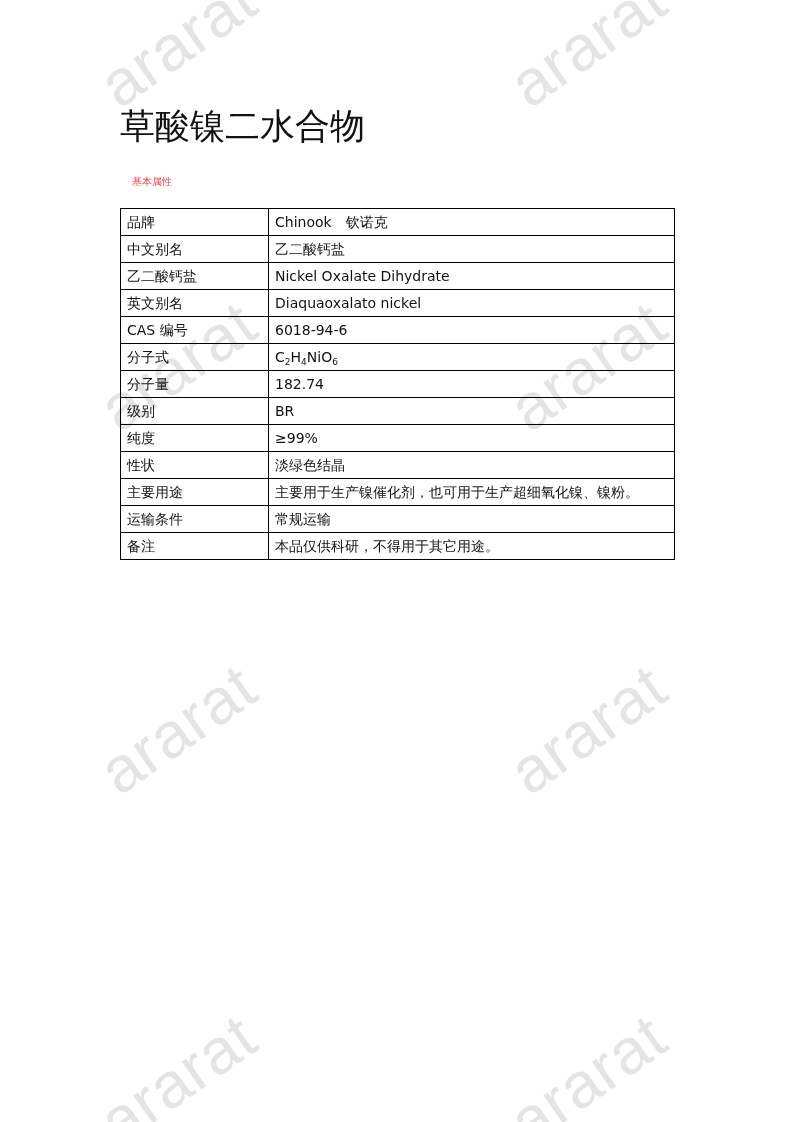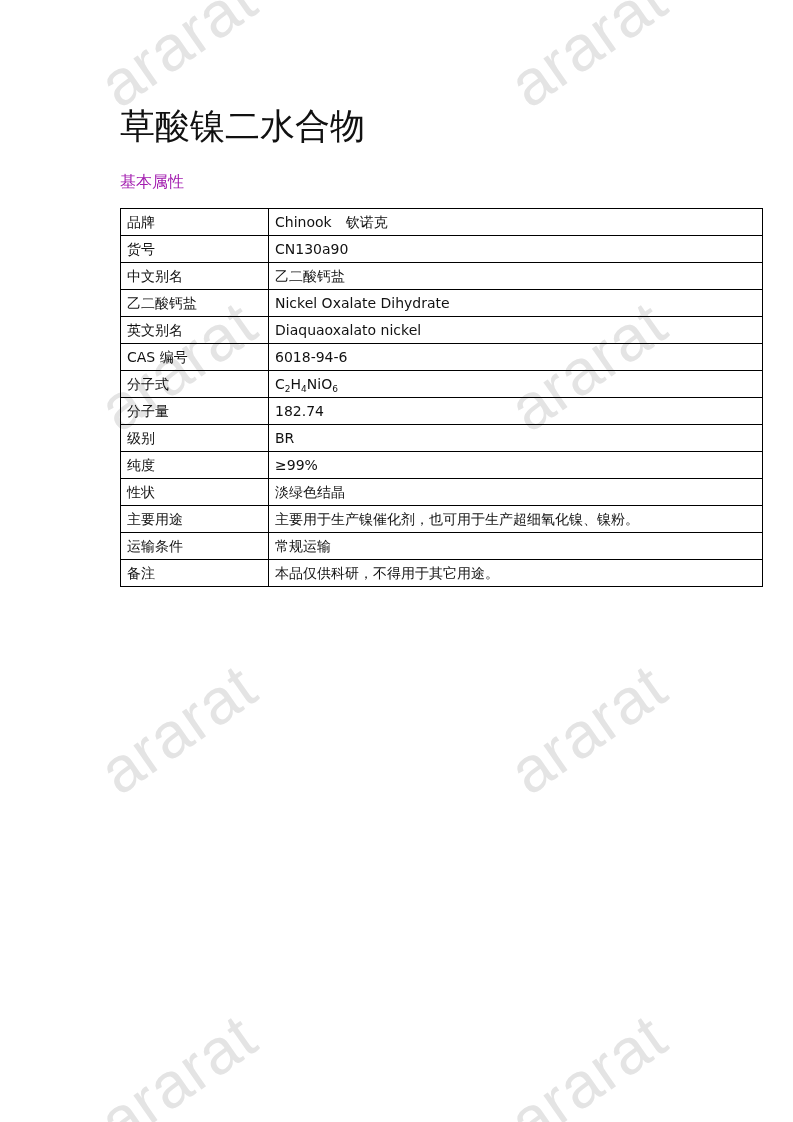--- a/index.html
+++ b/index.html
@@ -41,30 +41,30 @@
       margin: 0;
       font-size: 35px;
       font-weight: normal;
       line-height: 44px;
       color: #111111;
       letter-spacing: 0px;
     }
     .subtitle {
       position: absolute;
       top: 172px;
-      left: 0;
-      font-size: 16px;
+      left: 12px;
+      font-size: 10px;
       line-height: 20px;
-      color: #a21caf;
+      color: #ef4444;
     }
     table.props {
       position: absolute;
       top: 208px;
       left: 0;
-      width: 643px;
+      width: 555px;
       border-collapse: collapse;
       table-layout: fixed;
       background: transparent;
     }
     table.props td {
       border: 1px solid #000000;
       height: 26px;
       padding: 0 0 0 6px;
       font-size: 14px;
       line-height: 26px;
@@ -95,24 +95,20 @@
 
 <div class="content">
   <h1 class="title">草酸镍二水合物</h1>
   <div class="subtitle">基本属性</div>
 
   <table class="props">
     <tbody>
       <tr>
         <td class="k">品牌</td>
         <td>Chinook　钦诺克</td>
-      </tr>
-      <tr>
-        <td class="k">货号</td>
-        <td>CN130a90</td>
       </tr>
       <tr>
         <td class="k">中文别名</td>
         <td>乙二酸钙盐</td>
       </tr>
       <tr>
         <td class="k">乙二酸钙盐</td>
         <td>Nickel Oxalate Dihydrate</td>
       </tr>
       <tr>

